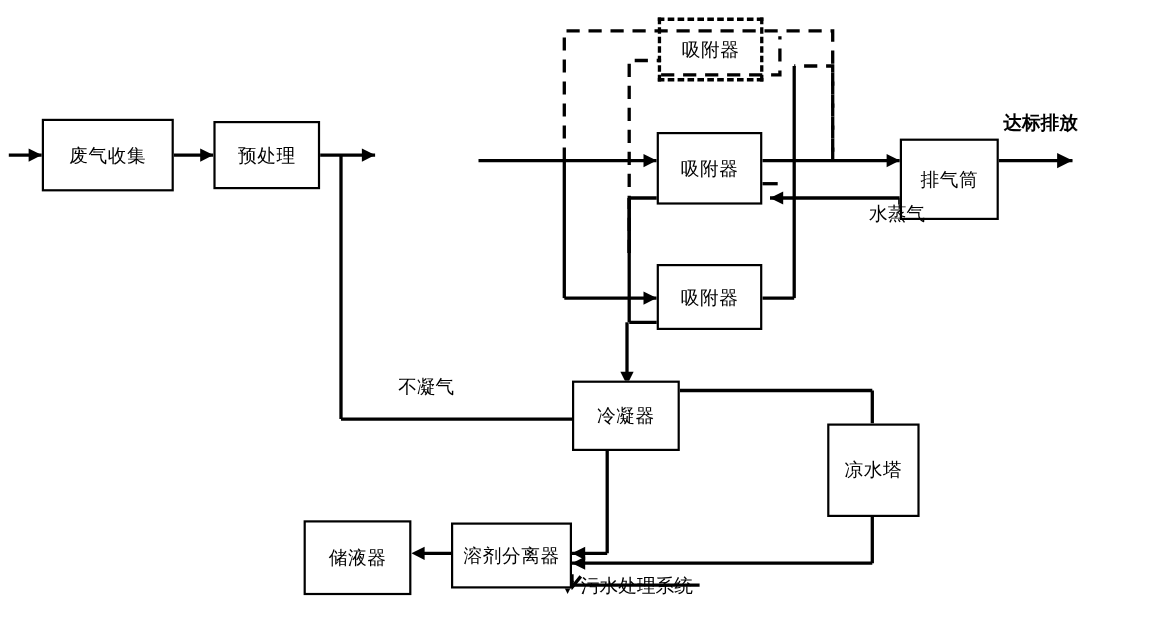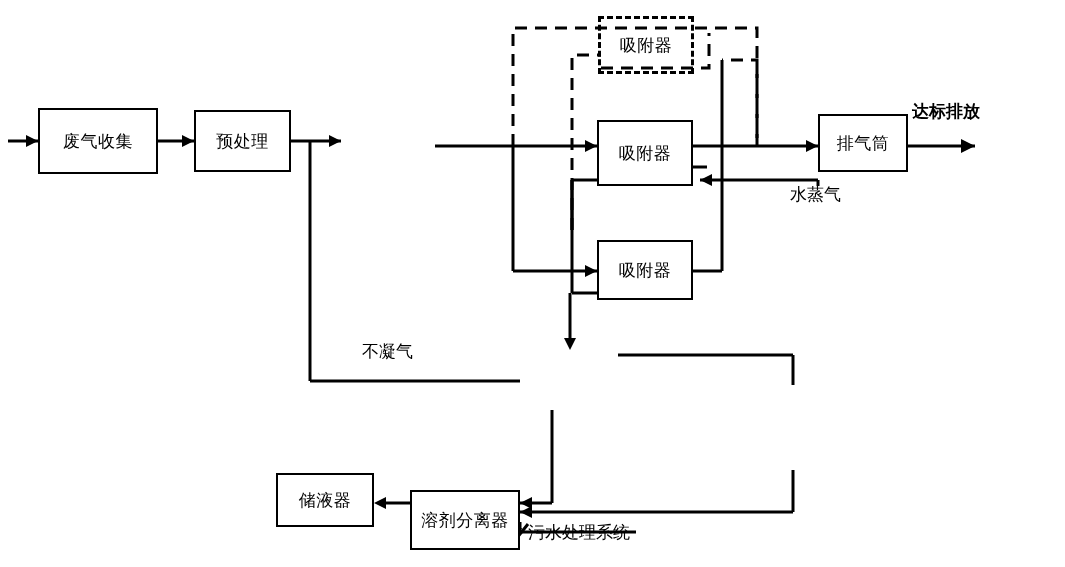--- a/index.html
+++ b/index.html
@@ -154,31 +154,37 @@
 
 
   <div class="node" style="left:597px; top:120px; width:96px; height:66px;">
     <span>吸附器</span>
   </div>
 
   <div class="node" style="left:597px; top:240px; width:96px; height:60px;">
     <span>吸附器</span>
   </div>
 
-  <div class="node" style="left:818px; top:114px; width:90px; height:58px;">
+  <div class="node" style="left:818px; top:126px; width:90px; height:74px;">
     <span>排气筒</span>
   </div>
 
+  <div class="node" style="left:520px; top:346px; width:98px; height:64px;">
+    <span>冷凝器</span>
+  </div>
 
+  <div class="node" style="left:752px; top:385px; width:84px; height:85px;">
+    <span>凉水塔</span>
+  </div>
 
-  <div class="node" style="left:410px; top:490px; width:110px; height:60px;">
+  <div class="node" style="left:410px; top:475px; width:110px; height:60px;">
     <span>溶剂分离器</span>
   </div>
 
-  <div class="node" style="left:276px; top:473px; width:98px; height:54px;">
+  <div class="node" style="left:276px; top:473px; width:98px; height:68px;">
     <span>储液器</span>
   </div>
 
   <div class="label bold" style="left:912px; top:100px;">达标排放</div>
 
   <div class="label" style="left:790px; top:183px;">水蒸气</div>
 
   <div class="label" style="left:362px; top:340px;">不凝气</div>
 
   <div class="label" style="left:528px; top:521px;">污水处理系统</div>

